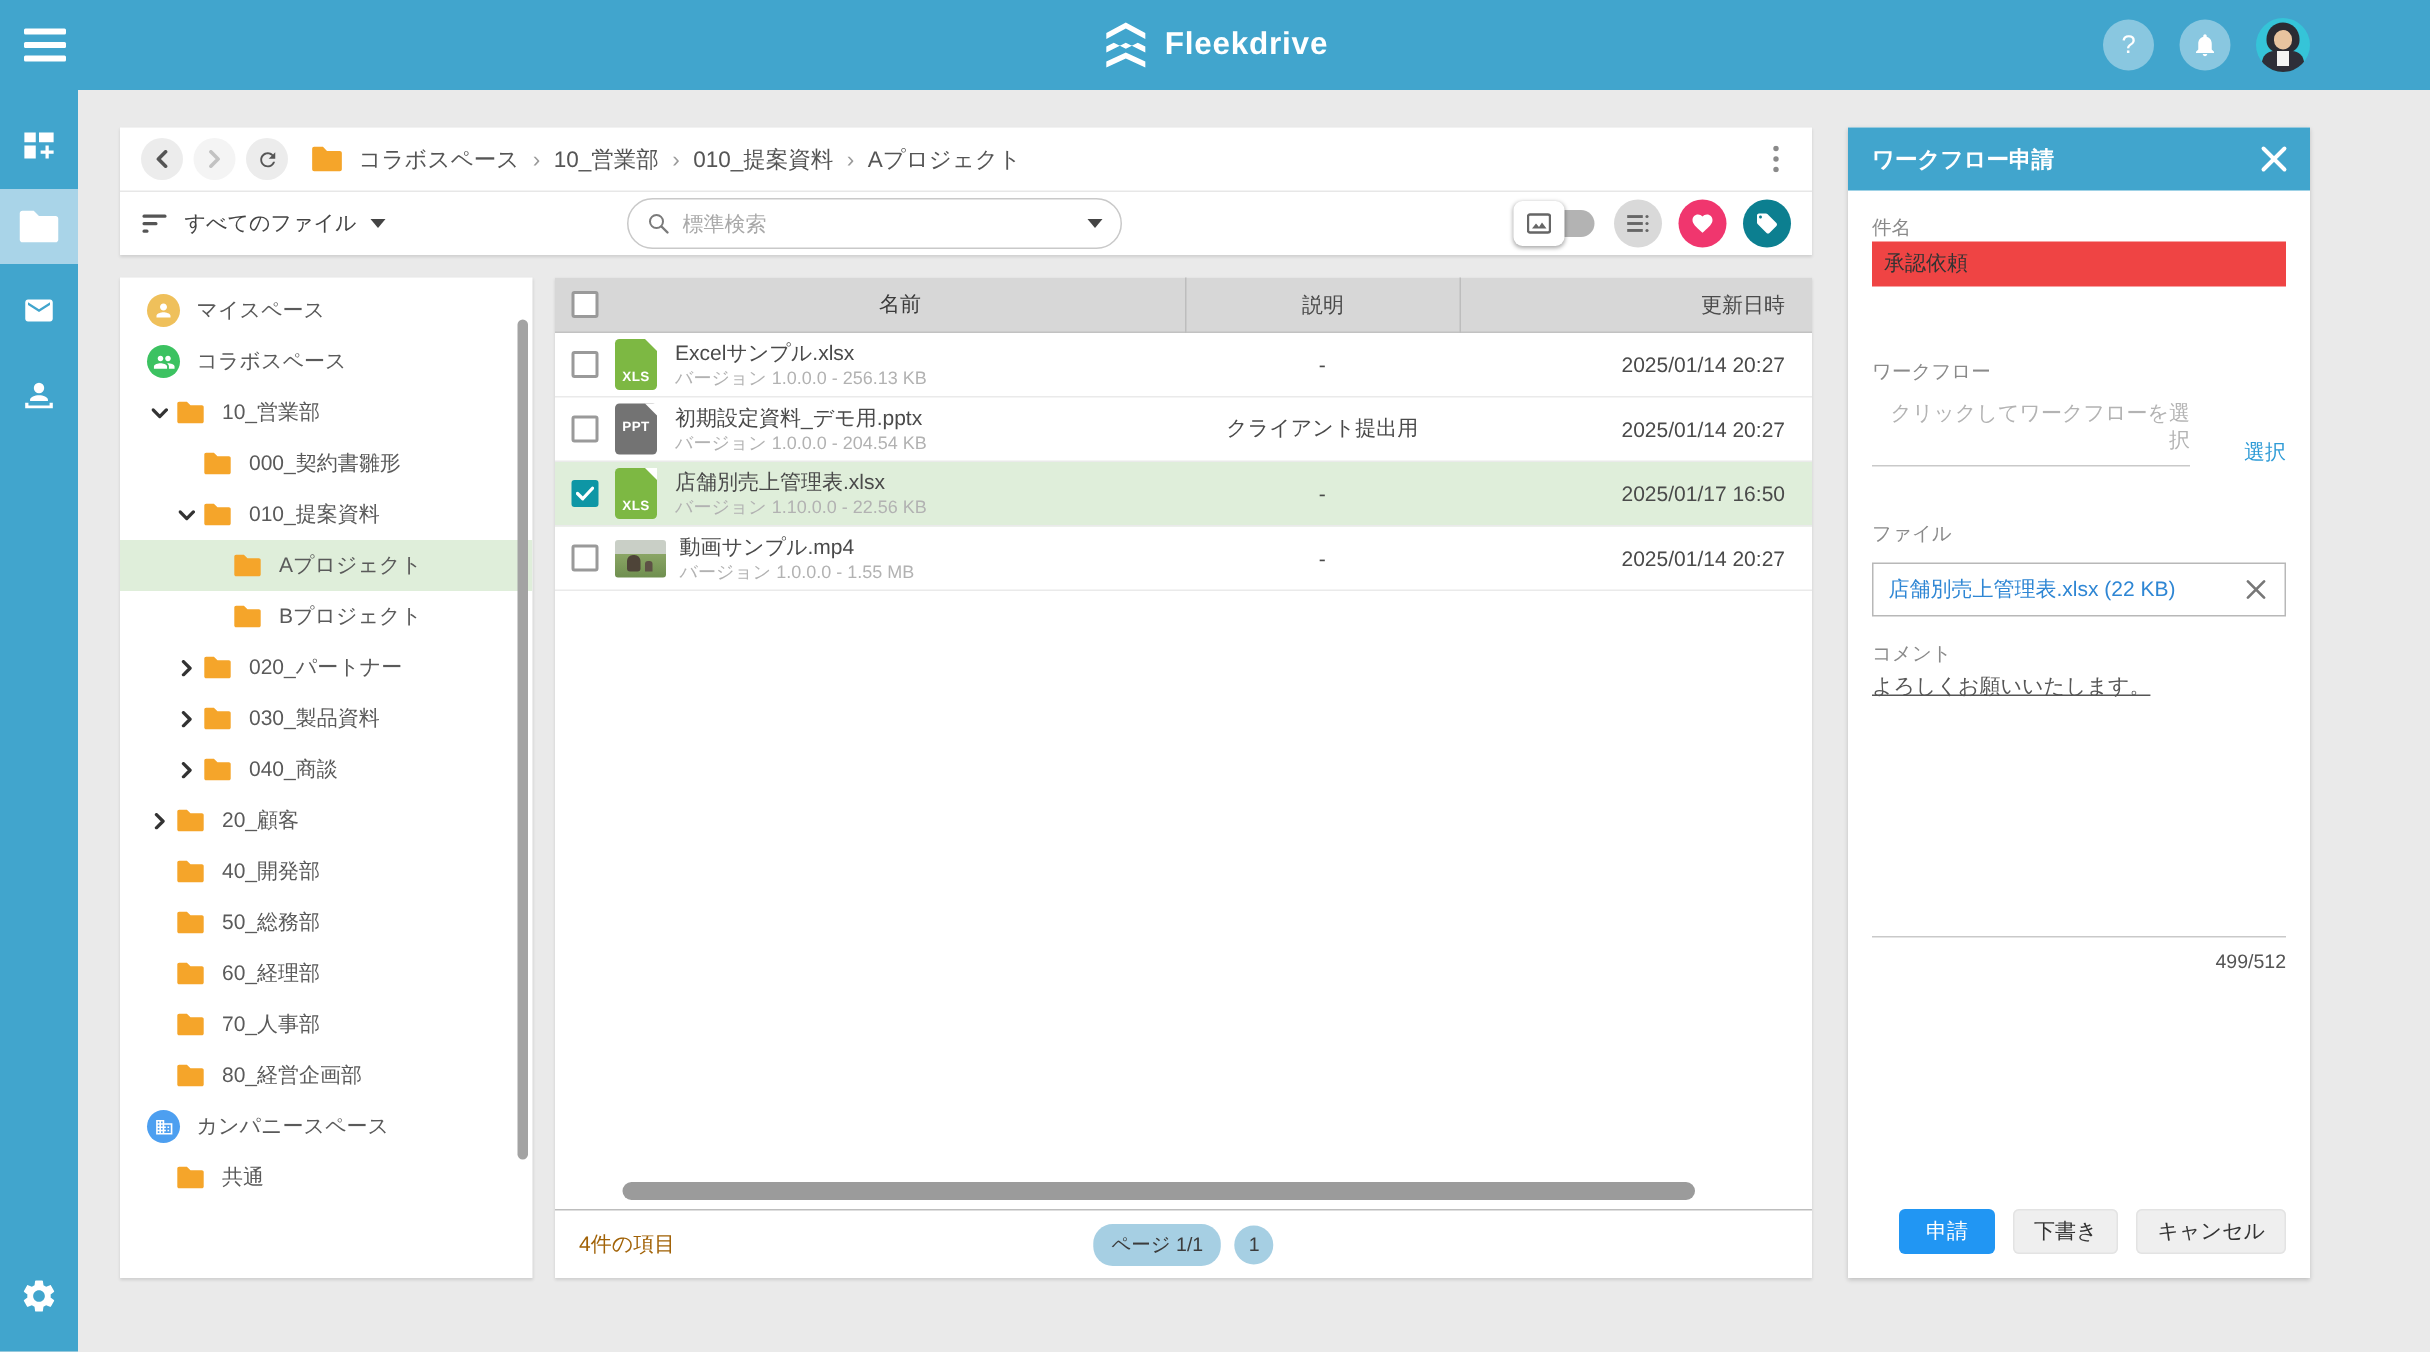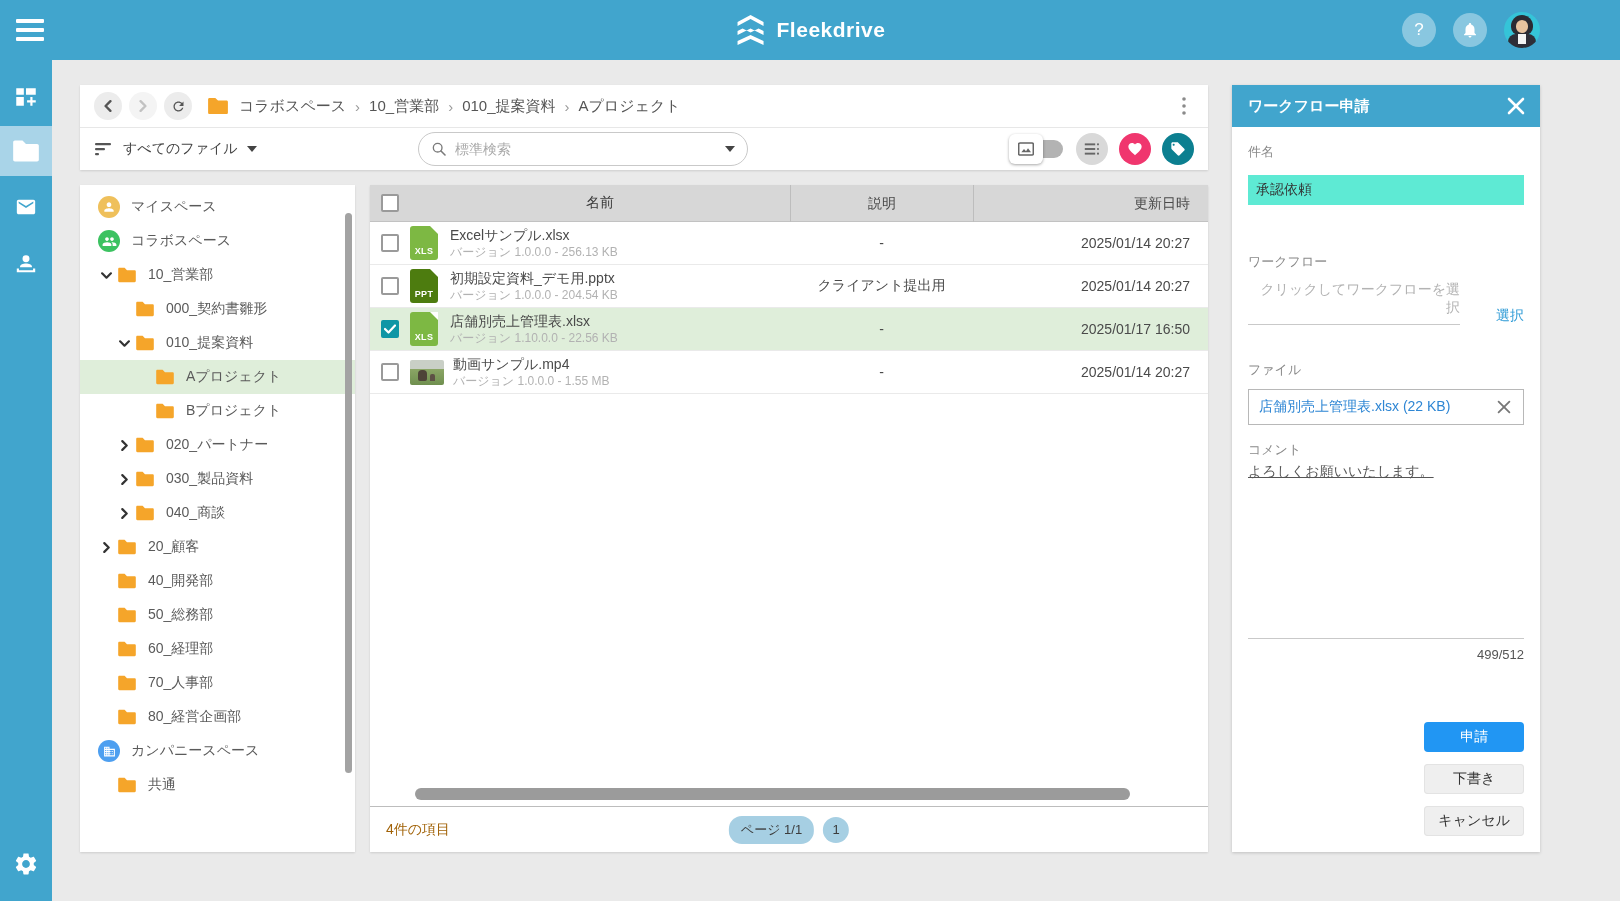--- a/index.html
+++ b/index.html
@@ -92,21 +92,21 @@
   .thead .c-desc,.thead .c-date { cursor:pointer; }
   .thead .c-desc { border-left:1px solid #bdbdbd; height:37px; line-height:37px; }
   .thead .c-date { border-left:1px solid #bdbdbd; height:37px; line-height:37px; }
   .cb { width:18px; height:18px; border:2px solid #9a9a9a; border-radius:2px; background:#fff; cursor:pointer;
     display:flex; align-items:center; justify-content:center; }
   .cb.checked { background:#0e96a5; border-color:#0e96a5; }
   .frow { height:43px; display:flex; align-items:center; border-bottom:1px solid #eaeaea; cursor:pointer; }
   .frow.sel { background:#dfeeda; }
   .ficon { width:28px; height:34px; border-radius:3px; position:relative; flex:none; margin-right:12px;
     display:flex; align-items:flex-end; justify-content:center; }
-  .ficon.xls { background:#7db843; } .ficon.ppt { background:#4d7c0f; }
+  .ficon.xls { background:#7db843; } .ficon.ppt { background:#737373;align-items:center; }
   .ficon .fold { position:absolute; right:0; top:0; width:0; height:0;
     border-top:8px solid #fff; border-left:8px solid transparent; }
   .ficon b { color:#fff; font-size:9px; font-weight:bold; margin-bottom:4px; letter-spacing:.3px; }
   .vthumb { width:34px; height:25px; border-radius:2px; flex:none; margin-right:9px; position:relative; overflow:hidden;
     background:linear-gradient(180deg,#c9cfc6 0%,#c9cfc6 38%,#8aa565 38%,#6f8f4f 100%); }
   .vthumb::after { content:""; position:absolute; left:8px; bottom:4px; width:9px; height:11px;
     border-radius:4px 4px 2px 2px; background:#4e4438; box-shadow:10px 2px 0 -2px #5d5145; }
   .ntxt { min-width:0; }
   .fname { font-size:14px; color:#4a4a4a; line-height:18px; }
   .fver { font-size:12px; color:#b2b2b2; line-height:16px; }
@@ -121,34 +121,34 @@
     display:flex; align-items:center; justify-content:center; cursor:pointer; }
 
   
   .panel { position:absolute; left:1232px; top:85px; width:308px; height:767px; background:#fff;
     box-shadow:0 1px 3px rgba(0,0,0,.18); }
   .panel-hdr { height:42px; background:#41a5cd; display:flex; align-items:center; padding:0 14px 0 16px; }
   .panel-title { color:#fff; font-size:15px; font-weight:bold; }
   .panel-close { margin-left:auto; cursor:pointer; display:flex; }
   .panel-body { padding:16px; position:relative; height:725px; }
   .plabel { font-size:13px; color:#8a8a8a; }
-  .subject-input { margin-top:14px; width:100%; height:30px; background:#5eead4; border:none; outline:none;
+  .subject-input { margin-top:0; width:100%; height:30px; background:#ef4444; border:none; outline:none;
     font-size:14px; color:#333; padding:0 8px; font-family:"Liberation Sans",sans-serif; }
   .wf-label { margin-top:48px; }
   .wf-row { margin-top:10px; display:flex; align-items:flex-end;text-align:right; }
   .wf-placeholder { color:#b3b3b3; font-size:14px; border-bottom:1px solid #c9c9c9; padding-bottom:7px; width:212px; cursor:text; }
   .wf-select { margin-left:auto; color:#2e9bd6; font-size:14px; cursor:pointer; }
   .file-label { margin-top:36px; }
   .file-box { margin-top:10px; border:1px solid #b8b8b8; height:36px; display:flex; align-items:center; padding:0 10px; }
   .file-link { color:#2e86d4; font-size:14px; cursor:pointer; white-space:nowrap; overflow:hidden; text-overflow:ellipsis; }
   .file-remove { margin-left:auto; cursor:pointer; display:flex; }
   .cmt-label { margin-top:16px; }
   .comment-area { margin-top:4px; height:176px; border-bottom:1px solid #c9c9c9; font-size:14px; color:#555; cursor:text;text-decoration:underline; }
   .char-count { margin-top:8px; text-align:right; font-size:13px; color:#555; }
-  .panel-btns { position:absolute; right:16px; bottom:16px; display:flex; gap:12px;flex-direction:column; }
+  .panel-btns { position:absolute; right:16px; bottom:16px; display:flex; gap:12px; }
   .btn { border:none; font-size:14px; height:30px; border-radius:4px; cursor:pointer; font-family:"Liberation Sans",sans-serif; }
   .btn-primary { background:#2196f3; color:#fff; padding:0 18px; }
   .btn-gray { background:#efefef; color:#333; padding:0 14px; box-shadow:0 0 0 1px #e3e3e3 inset; }
 </style>
 </head>
 <body>
 
 <div class="top-header">
   <div class="hamburger">
       <i></i>

